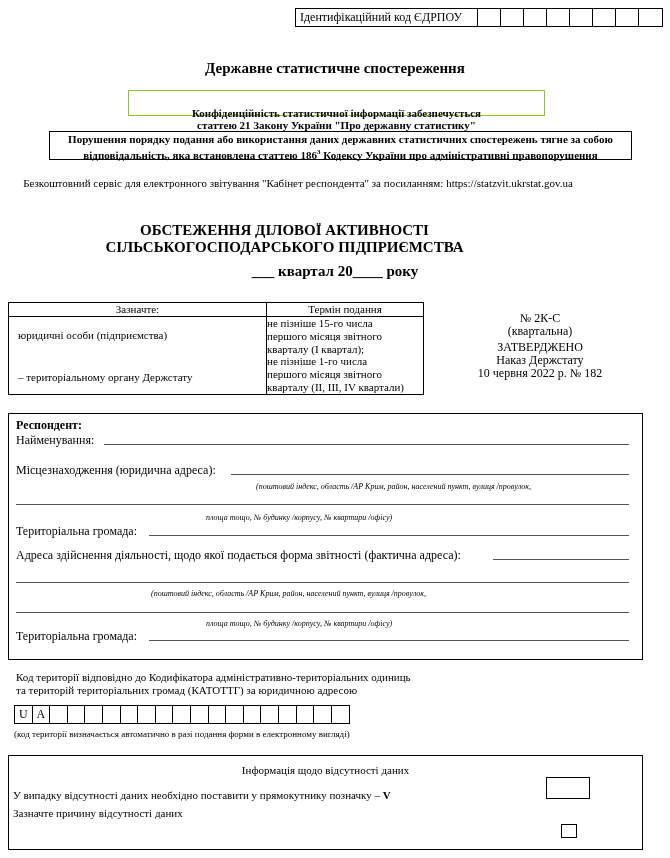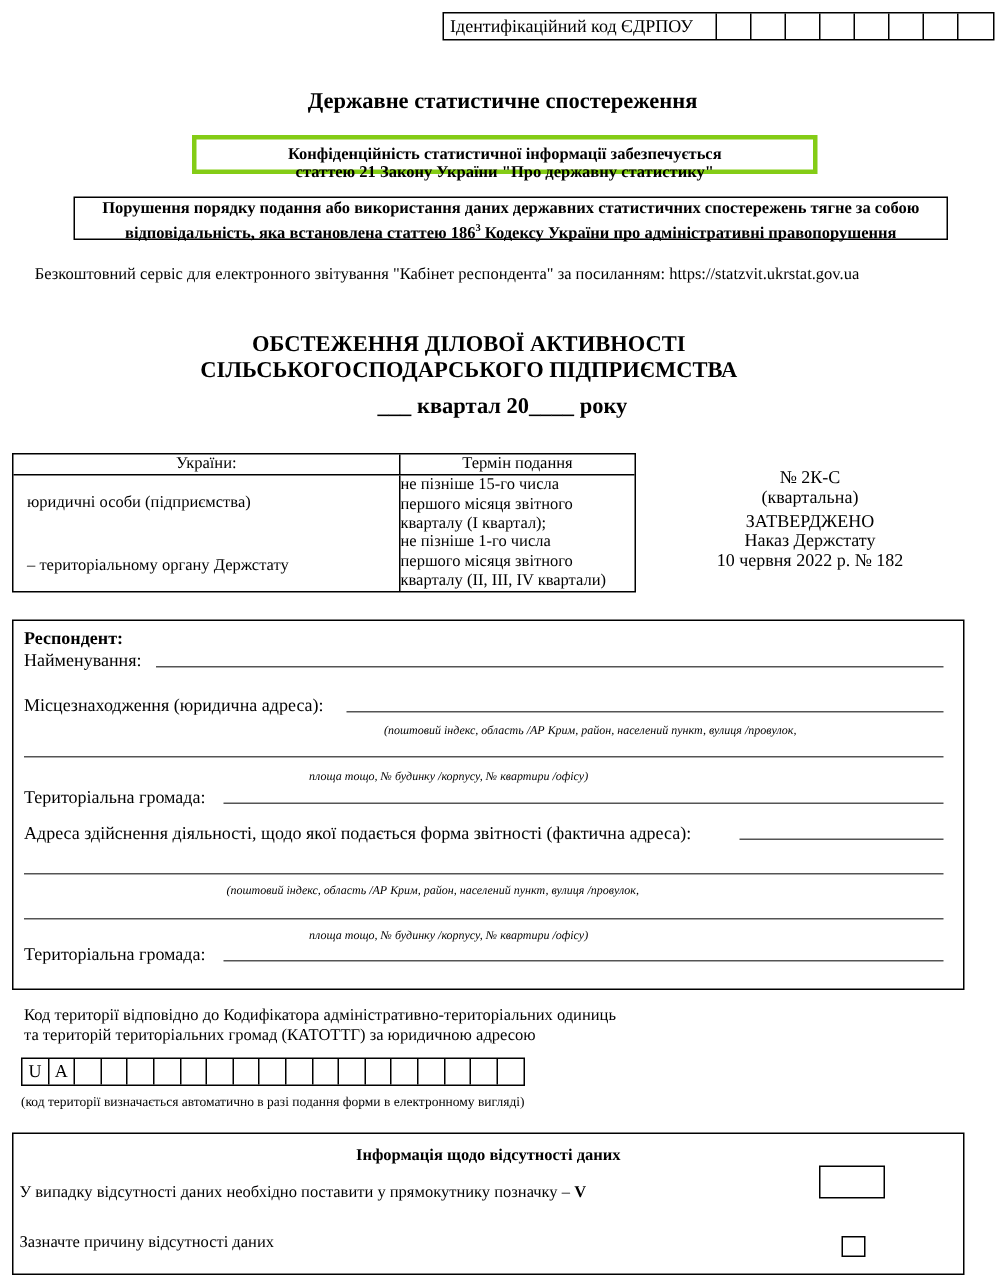--- a/index.html
+++ b/index.html
@@ -9,26 +9,26 @@
   .center { text-align: center; }
   .b { font-weight: bold; }
 
   
   .edrpou { left: 295px; top: 8px; height: 19px; display: flex; border: 1px solid #000; }
   .edrpou-label { font-size: 12px; line-height: 17px; padding: 0 4px; width: 182px; border-right: 1px solid #000; white-space: nowrap; }
   .edrpou-cell { width: 23px; height: 17px; border-right: 1px solid #000; }
   .edrpou-cell:last-child { border-right: none; }
 
   .title-obs { left: 0; width: 670px; top: 60px; font-size: 15px; font-weight: bold; }
-  .conf-box { left: 128px; top: 90px; width: 417px; height: 26px; border: 3px solid #84cc16; font-size: 11px; font-weight: bold; line-height: 12px; padding-top: 4px; }
+  .conf-box { left: 128px; top: 90px; width: 417px; height: 26px; border: 1px solid #84cc16; font-size: 11px; font-weight: bold; line-height: 12px; padding-top: 16px; }
   .viol-box { left: 49px; top: 131px; width: 583px; height: 29px; border: 1px solid #000; font-size: 11px; font-weight: bold; line-height: 13px; padding-top: 1px; }
   .viol-box sup { font-size: 7px; }
   .service { left: 0; width: 562px; top: 177px; font-size: 11px; margin-left: 17px; }
 
-  .survey-title { left: 0; width: 569px; top: 222px; font-size: 15px; font-weight: bold; line-height: 17px; margin-left: 28px; }
+  .survey-title { left: 0; width: 569px; top: 222px; font-size: 15px; font-weight: bold; line-height: 17px; }
   .quarter-line { left: 0; width: 670px; top: 263px; font-size: 15px; font-weight: bold; }
 
   
   .subm { left: 8px; top: 302px; width: 416px; height: 93px; border: 1px solid #000; font-size: 11px; }
   .subm-head { display: flex; height: 14px; border-bottom: 1px solid #000; line-height: 13px; }
   .subm-head .c1 { width: 258px; text-align: center; border-right: 1px solid #000; }
   .subm-head .c2 { flex: 1; text-align: center; }
   .subm-body { display: flex; height: 77px; }
   .subm-body .c1 { width: 258px; border-right: 1px solid #000; position: relative; }
   .subm-body .c2 { flex: 1; text-align: left; line-height: 12.8px; }
@@ -44,23 +44,23 @@
   .uline { position: absolute; border-bottom: 1px solid #555; height: 1px; }
   .hint { position: absolute; font-size: 8px; font-style: italic; white-space: nowrap; }
 
   .katottg-text { left: 16px; top: 671px; font-size: 11px; line-height: 13px; }
   .katottg { left: 14px; top: 705px; display: flex; border: 1px solid #000; height: 19px; }
   .k-cell { width: 17.6px; height: 17px; border-right: 1px solid #000; font-size: 12px; text-align: center; line-height: 17px; }
   .k-cell:last-child { border-right: none; }
   .katottg-note { left: 14px; top: 729px; font-size: 9px; }
 
   .absent { left: 8px; top: 755px; width: 635px; height: 95px; border: 1px solid #000; font-size: 11px; }
-  .absent .t { position: absolute; left: 0; width: 100%; top: 8px; text-align: center; font-weight: bold; }
+  .absent .t { position: absolute; left: 0; width: 100%; top: 8px; text-align: center; font-weight: normal; }
   .absent .l1 { position: absolute; left: 4px; top: 33px; }
-  .absent .l2 { position: absolute; left: 4px; top: 51px; margin-top: 15px; }
+  .absent .l2 { position: absolute; left: 4px; top: 51px; }
   .absent .l3 { position: absolute; left: 20px; top: 70px; font-size: 10px; }
   .box-big { position: absolute; left: 537px; top: 21px; width: 44px; height: 22px; border: 1px solid #000; }
   .box-small { position: absolute; left: 552px; top: 68px; width: 16px; height: 14px; border: 1px solid #000; }
 </style>
 </head>
 <body>
 
 <div class="abs edrpou">
   <div class="edrpou-label">Ідентифікаційний код ЄДРПОУ</div>
   <div class="edrpou-cell"></div>
@@ -88,21 +88,21 @@
 <div class="abs service center">Безкоштовний сервіс  для електронного  звітування "Кабінет респондента" за посиланням: https://statzvit.ukrstat.gov.ua</div>
 
 <div class="abs survey-title center">
   <div>ОБСТЕЖЕННЯ ДІЛОВОЇ АКТИВНОСТІ</div>
   <div>СІЛЬСЬКОГОСПОДАРСЬКОГО ПІДПРИЄМСТВА</div>
 </div>
 <div class="abs quarter-line center">___ квартал 20____ року</div>
 
 <div class="abs subm">
   <div class="subm-head">
-    <div class="c1">України:</div>
+    <div class="c1">Зазначте:</div>
     <div class="c2">Термін подання</div>
   </div>
   <div class="subm-body">
     <div class="c1">
       <div class="who1">юридичні особи (підприємства)</div>
       <div class="who2">– територіальному органу Держстату</div>
     </div>
     <div class="c2">
       <div>не пізніше 15-го числа</div>
       <div>першого місяця звітного</div>

